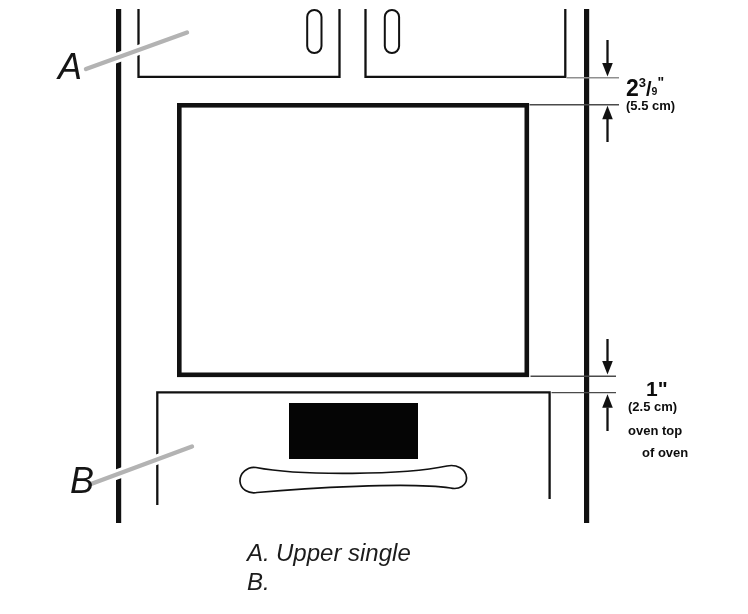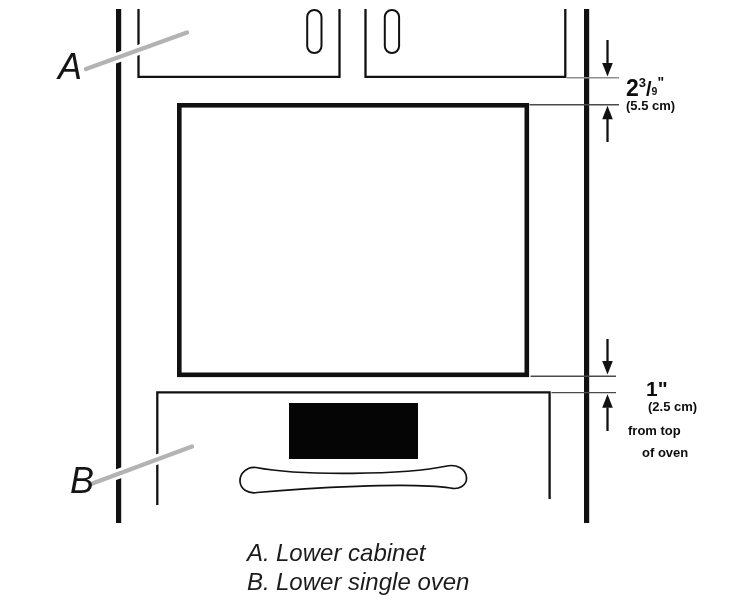--- a/index.html
+++ b/index.html
@@ -38,21 +38,21 @@
   .label-b{left:70px;top:463px;}
 
   .dim{font-weight:700;font-size:13px;line-height:1;color:#0d0d0d;}
   .dim-top-value{left:626px;top:75px;font-size:23px;}
   .dim-top-value .num{font-size:13px;vertical-align:9px;letter-spacing:0;}
   .dim-top-value .slash{font-size:20px;}
   .dim-top-value .den{font-size:10.5px;vertical-align:1px;}
   .dim-top-value .unit{font-size:14px;vertical-align:9px;}
   .dim-top-metric{left:626px;top:99px;}
   .dim-bot-value{left:646px;top:378px;font-size:21px;}
-  .dim-bot-metric{left:628px;top:400px;margin-left:20px;}
+  .dim-bot-metric{left:628px;top:400px;}
   .dim-bot-note1{left:628px;top:424px;}
   .dim-bot-note2{left:628px;top:446px;margin-left:14px;}
 
   .legend{left:247px;top:539px;font-style:italic;font-size:24px;line-height:28.5px;color:#1c1c1c;}
   .legend .row{display:flex;}
   .legend .key{width:29px;flex:none;}
 </style>
 </head>
 <body>
 
@@ -115,27 +115,26 @@
   </svg>
 
   <div class="abs callout label-a">A</div>
   <div class="abs callout label-b">B</div>
 
   <div class="abs dim dim-top-value"><span>2</span><sup class="num">3</sup><span class="slash">/</span><sub class="den">9</sub><span class="unit">"</span></div>
   <div class="abs dim dim-top-metric">(5.5 cm)</div>
 
   <div class="abs dim dim-bot-value">1"</div>
   <div class="abs dim dim-bot-metric">(2.5 cm)</div>
-  <div class="abs dim dim-bot-note1">from top</div>
+  <div class="abs dim dim-bot-note1">oven top</div>
   <div class="abs dim dim-bot-note2">of oven</div>
 
   <div class="abs legend">
     <div class="row">
       <span class="key">A.</span>
-      <span>Lower cabinet</span>
+      <span>Upper single</span>
     </div>
     <div class="row">
       <span class="key">B.</span>
-      <span>Lower single oven</span>
     </div>
   </div>
 
 </div>
 
 </body></html>

